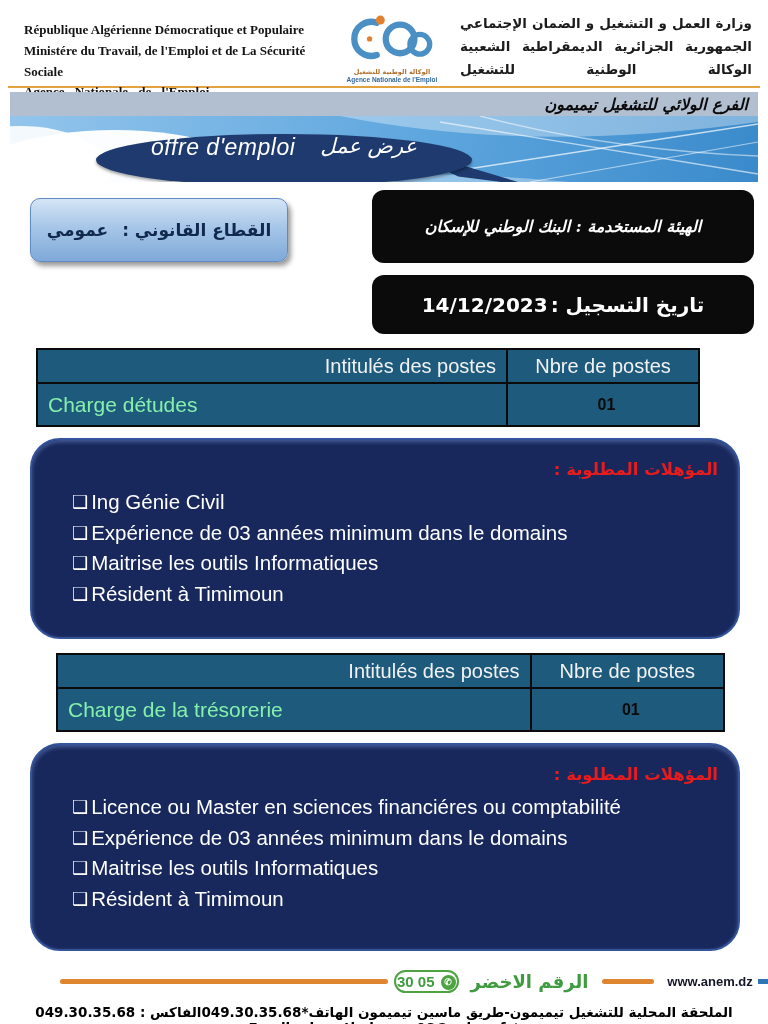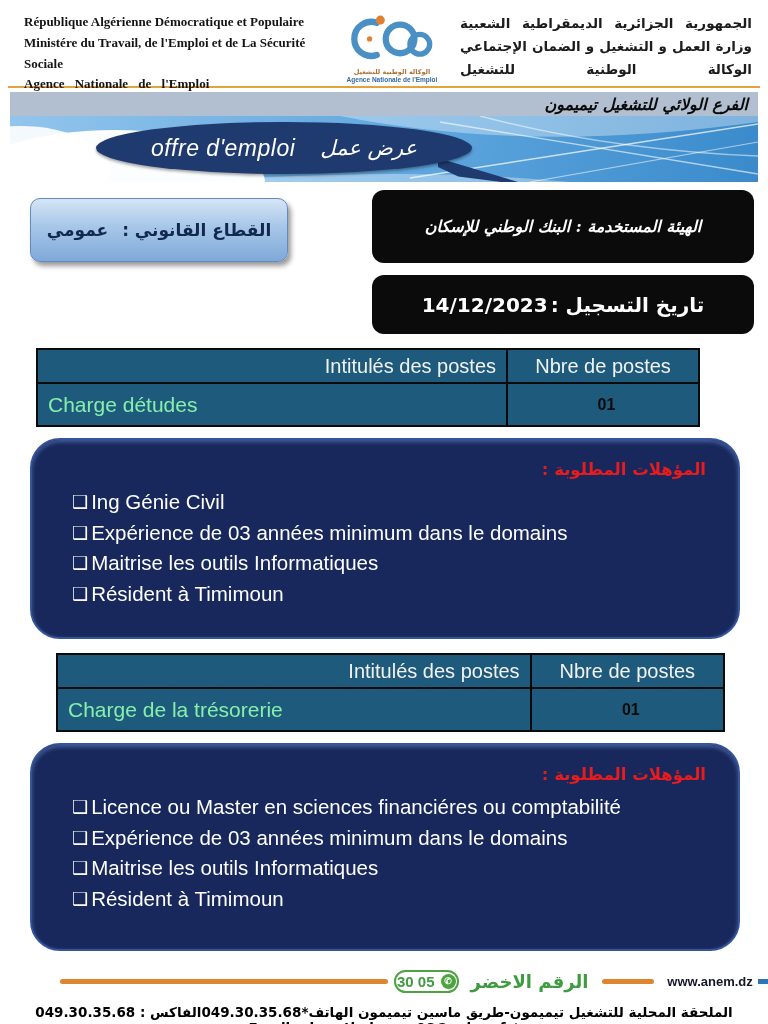--- a/index.html
+++ b/index.html
@@ -8,42 +8,42 @@
     width: 768px; height: 1024px; background: #ffffff;
     position: relative; overflow: hidden; margin: 0 auto;
     font-family: "Liberation Sans", sans-serif;
   }
   .ar { font-family: "DejaVu Sans", sans-serif; }
 
   
   .header { display: flex; justify-content: space-between; align-items: flex-start;
             padding: 12px 16px 0 24px; height: 82px; }
   .header-left { font-family: "Liberation Serif", serif; font-weight: bold;
-                 font-size: 13px; line-height: 1.6; color: #141414; width: 300px; }
+                 font-size: 13px; line-height: 1.6; color: #141414; width: 300px; margin-top: 8px; }
   .header-left .wide { word-spacing: 7px; }
   .logo-block { width: 118px; text-align: center; margin-top: 0; }
   .logo-caption { font-size: 6.5px; color: #b2702f; line-height: 1.25; font-weight: bold; }
   .logo-caption.fr { color: #33699e; }
   .header-right { direction: rtl; text-align: right; width: 292px;
                   font-size: 13.5px; font-weight: bold; color: #1c1c1c; line-height: 1.7; }
   .header-right div { text-align: justify; text-align-last: justify; }
 
   .top-divider { height: 2px; background: #e2a23c; margin: 4px 8px 0 8px; }
 
   
   .banner { margin: 4px 10px 0 10px; height: 90px; position: relative; font-style: italic; }
   .banner-strip { height: 24px; background: #b2bfd0; display: flex; justify-content: flex-end;
                   align-items: center; padding: 0 10px; }
   .branch-title { direction: rtl; font-weight: bold; font-size: 16px; color: #0a0a0a; }
   .banner-sky { position: relative; height: 66px; overflow: hidden;
                 background: linear-gradient(100deg, #93c5ec 0%, #5ea6de 55%, #3a8acb 100%); }
   .banner-sky svg { position: absolute; inset: 0; }
-  .bubble { position: absolute; left: 86px; top: 6px; width: 376px; height: 52px;
+  .bubble { position: absolute; left: 86px; top: 18px; width: 376px; height: 52px;
             background: #1e3a6e; border-radius: 50%; z-index: 3;
-            display: flex; align-items: center; justify-content: center; gap: 9px;
+            display: flex; justify-content: center; gap: 9px;
             color: #fff; font-size: 23px; box-shadow: 0 2px 3px rgba(0,0,0,.35); }
   .bubble .fr { font-weight: 500; letter-spacing: .5px; }
   .bubble .arb { font-size: 21px; margin-left: 16px; }
   .bubble-tail { position: absolute; left: 428px; top: 42px; width: 92px; height: 30px;
                  background: #1e3a6e; z-index: 2;
                  clip-path: polygon(0 0, 100% 92%, 22% 62%, 0 30%); }
 
   
   .info-row { display: flex; justify-content: space-between; align-items: flex-start;
               margin: 8px 14px 0 30px; }
@@ -66,36 +66,36 @@
   .jobs-table th, .jobs-table td { border: 2.5px solid #0a0a0a; }
   .jobs-table th { color: #f2f2f2; font-weight: normal; font-size: 20px;
                    text-align: right; padding: 4px 10px; height: 34px; }
   .jobs-table th.col-num { text-align: center; width: 29%; }
   .jobs-table td.cell-title { color: #86efac; font-size: 21px; padding: 6px 10px; height: 43px; }
   .jobs-table td.cell-num { color: #0a0a0a; text-align: center; font-weight: bold; font-size: 16px; padding-left: 7px; }
 
   
   .qual-box { margin: 11px 28px 0 30px; background: #18285c; border-radius: 30px;
               border: 2px solid #34549b; box-shadow: inset 0 2px 4px rgba(130,160,230,.45);
-              padding: 12px 30px 10px 40px; color: #fff; }
+              padding: 12px 18px 10px 40px; color: #fff; }
   .qual-box.b1 { height: 201px; }
   .qual-box.b2 { height: 208px; }
   .qual-title { direction: rtl; text-align: right; color: #e81c1c; font-weight: bold;
                 font-size: 16.5px; margin: 8px 2px 10px 0; }
   .qual-list { list-style: none; font-size: 20.5px; }
   .qual-list li { display: flex; align-items: baseline; gap: 3px; margin: 4px 0; line-height: 1.3; }
   .qual-list .bullet { font-size: 18px; position: relative; top: -1px; }
 
   
   .footer-line { display: flex; align-items: center; margin-top: 16px; padding-left: 60px; height: 28px; }
   .orange-line { height: 5px; background: #e0852f; border-radius: 3px; }
   .ol-1 { width: 328px; }
   .ol-2 { width: 52px; margin: 0 8px; }
   .green-badge { border: 2px solid #4ca340; border-radius: 20px; padding: 1px 1px;
-                 margin: 0 6px; display: flex; align-items: center; gap: 6px;
+                 margin: 0 6px; display: flex; align-items: flex-end; gap: 6px;
                  color: #3f9b3f; font-weight: bold; font-size: 15px; }
   .badge-phone { width: 15px; height: 15px; background: #4ca340; border-radius: 50%;
                  color: #fff; font-size: 9px; display: flex; align-items: center; justify-content: center; }
   .green-label { color: #3f9b3f; font-weight: bold; font-size: 18px; margin: 0 6px; }
   .website { font-weight: bold; font-size: 13px; color: #16162b; margin: 4px 5px; }
   .blue-line { height: 5px; background: #2e75b6; flex: 1; }
   .contact-line { direction: rtl; text-align: center; font-weight: bold; font-size: 13.5px;
                   color: #000; margin-top: 9px; padding: 0 10px; }
 </style>
 </head>
@@ -116,22 +116,22 @@
         <circle cx="42" cy="9" r="5" fill="#e0812f"></circle>
         <circle cx="64" cy="30" r="16" fill="none" stroke="#4a90c4" stroke-width="7"></circle>
         <circle cx="86" cy="36" r="11" fill="none" stroke="#4a90c4" stroke-width="6"></circle>
         <circle cx="30" cy="30" r="3" fill="#e0812f"></circle>
       </svg>
       <div class="logo-caption ar">الوكالة الوطنية للتشغيل</div>
       <div class="logo-caption fr">Agence Nationale de l'Emploi</div>
     </div>
 
     <div class="header-right ar">
+      <div>وزارة العمل و التشغيل و الضمان الإجتماعي</div>
       <div>الجمهورية الجزائرية الديمقراطية الشعبية</div>
-      <div>وزارة العمل و التشغيل و الضمان الإجتماعي</div>
       <div>الوكالة الوطنية للتشغيل</div>
     </div>
   </div>
 
   <div class="top-divider"></div>
 
   <div class="banner">
     <div class="banner-strip">
       <span class="branch-title ar">الفرع الولائي للتشغيل تيميمون</span>
     </div>

